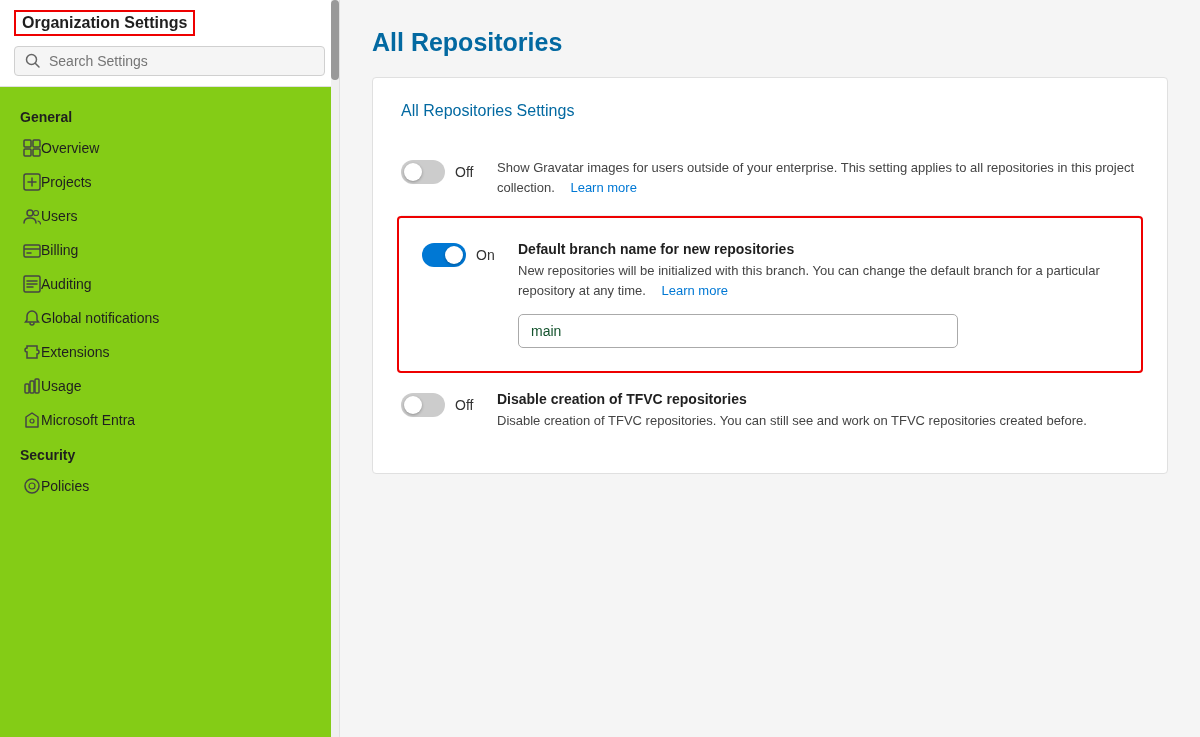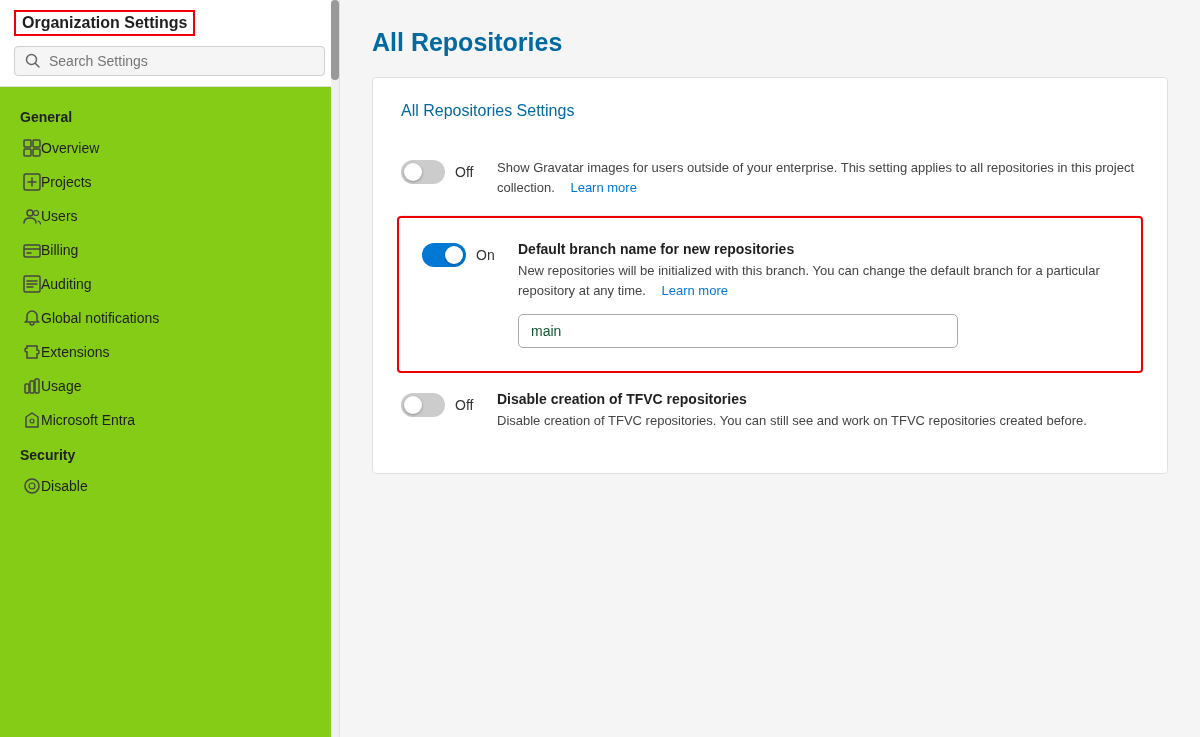--- a/index.html
+++ b/index.html
@@ -293,21 +293,21 @@
       <span>Microsoft Entra</span>
     </div>
 
     <div class="nav-section-label">Security</div>
 
     <div class="nav-item">
       <svg class="nav-icon" viewBox="0 0 18 18" fill="none">
         <circle cx="9" cy="9" r="7" stroke="#444" stroke-width="1.5"></circle>
         <circle cx="9" cy="9" r="3" stroke="#444" stroke-width="1.2"></circle>
       </svg>
-      <span>Disable</span>
+      <span>Policies</span>
     </div>
   </nav>
 
   <div class="sidebar-scrollbar">
     <div class="sidebar-scrollbar-thumb"></div>
   </div>
 </div>
 
 <div class="main">
   <h1 class="page-title">All Repositories</h1>

